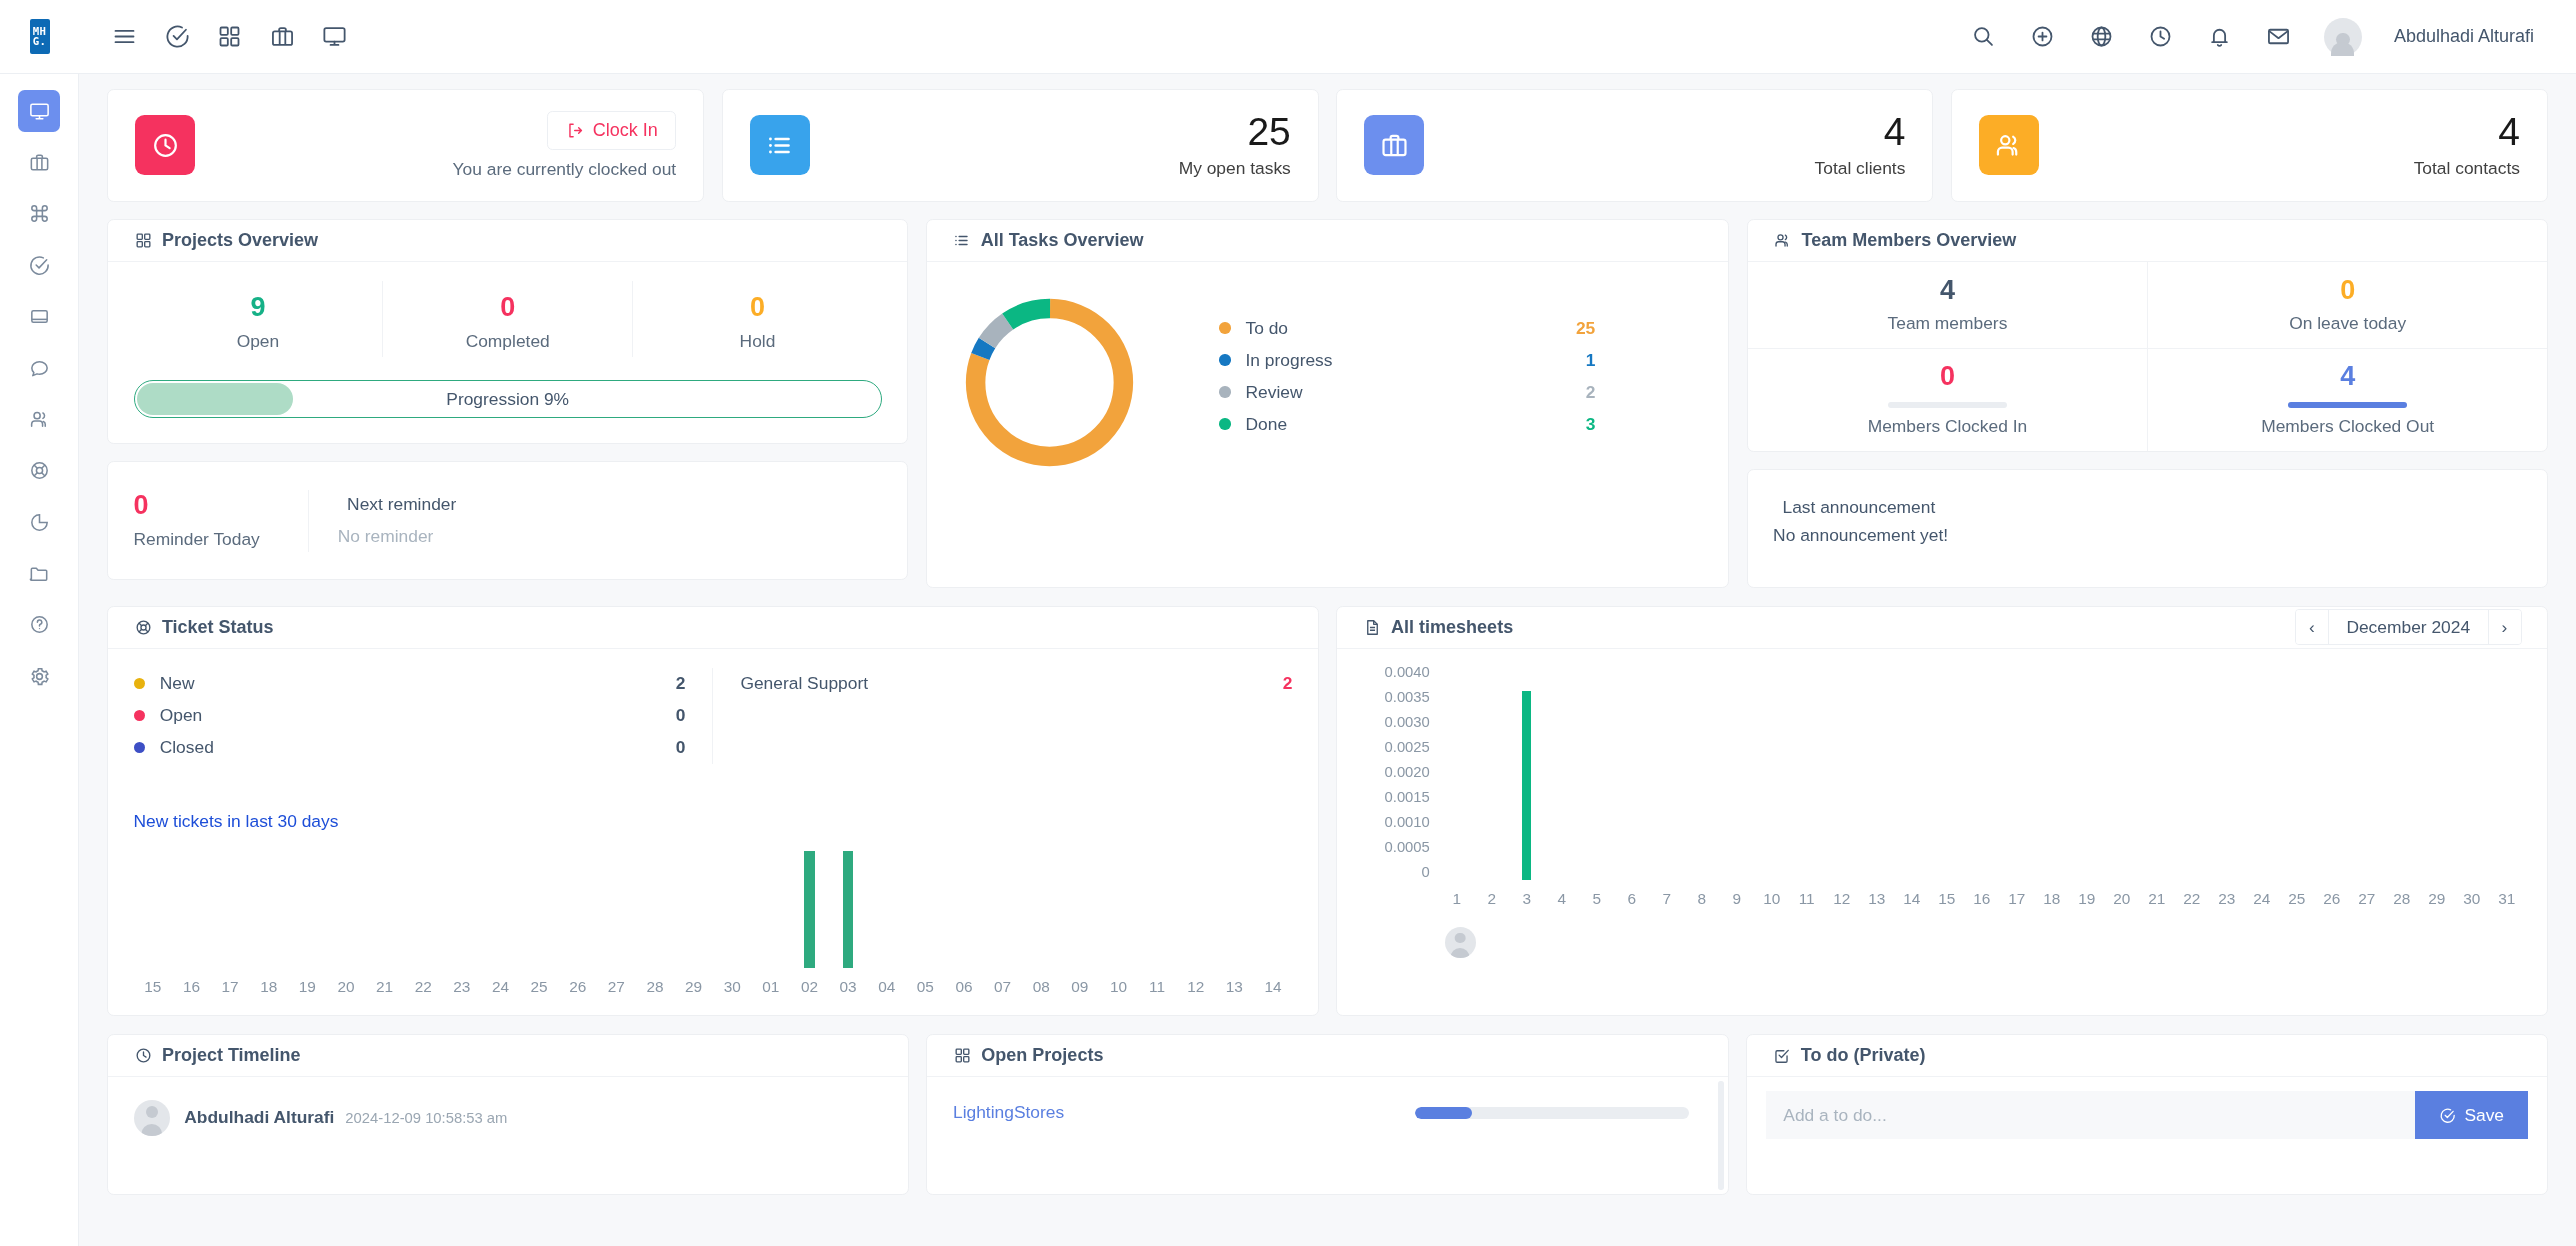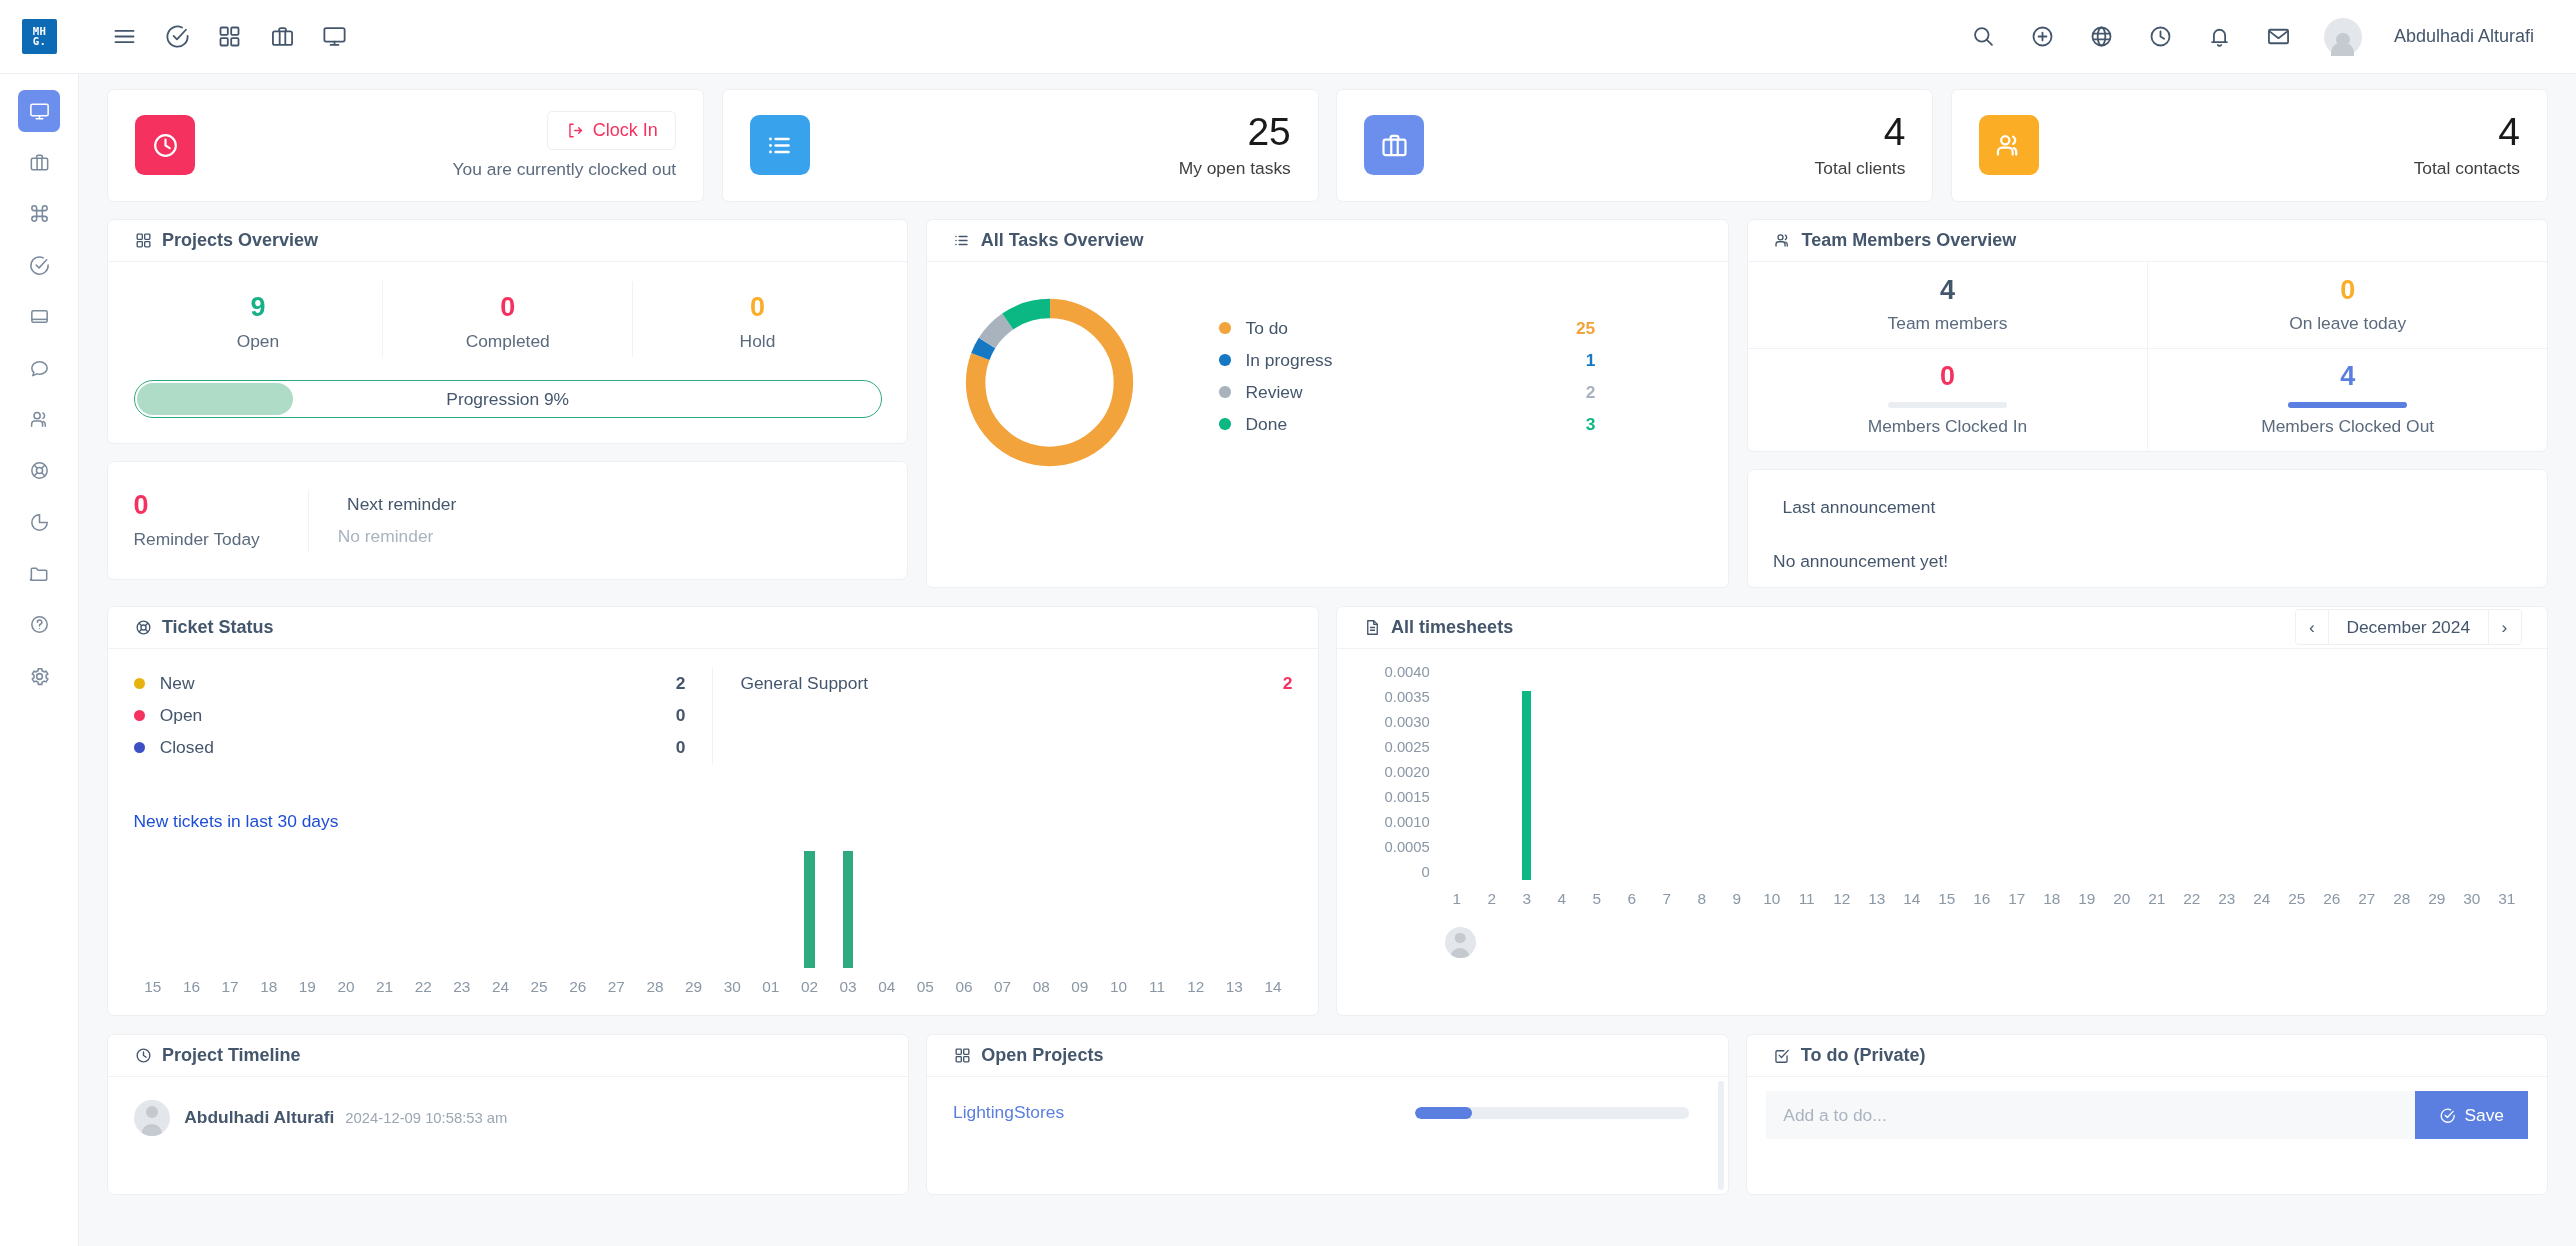--- a/index.html
+++ b/index.html
@@ -13,21 +13,21 @@
   
   .topbar {
     position: absolute; top: 0; left: 0; right: 0; height: 74px;
     background: #ffffff; display: flex; align-items: center;
     border-bottom: 0.7px solid #eceff3; z-index: 20;
   }
   .brand {
     width: 79px; display: flex; align-items: center; justify-content: center;
   }
   .brand-logo {
-    width: 35px; height: 35px; background: #0d6ab5; border-radius: 2px;
+    width: 20px; height: 35px; background: #0d6ab5; border-radius: 2px;
     display: flex; flex-direction: column; align-items: center; justify-content: center;
     color: #fff; font-family: "DejaVu Sans Mono", monospace; font-size: 10.7px;
     line-height: 10px; font-weight: 700; letter-spacing: 0.3px;
   }
   .top-icons { display: flex; align-items: center; gap: 25.5px; margin-left: 32px; }
   .ticon { width: 27px; height: 27px; color: #44566c; display: flex; align-items: center; justify-content: center; cursor: pointer; }
   .ticon svg { width: 100%; height: 100%; }
   .top-right { margin-left: auto; display: flex; align-items: center; gap: 32px; padding-right: 42px; }
   .avatar-top {
     width: 38px; height: 38px; border-radius: 50%; background: #e3e6ea;
@@ -531,21 +531,21 @@
       </div>
 
       <div class="card" style="height:119px; padding:27px 25.5px;">
         <div style="display:flex; align-items:center; gap:9.4px;">
           <span class="hicon"><svg viewBox="0 0 24 24" fill="none" stroke="currentColor" stroke-width="1.7" stroke-linecap="round">
                 <rect x="9.6" y="3.5" width="4.8" height="9.5" rx="2.4"></rect>
                 <path d="M6.5 11.5a5.5 5.5 0 0 0 11 0M12 17v3.5M9.5 20.5h5"></path>
               </svg></span>
           <span style="font-size:17.4px;">Last announcement</span>
         </div>
-        <div style="font-size:17.4px; margin-top:33px;">No announcement yet!</div>
+        <div style="font-size:17.4px; margin-top:7px;">No announcement yet!</div>
       </div>
     </div>
   </div>
 
   <div class="row" style="margin-bottom:17.4px;">
 
     <div class="card" style="flex:1;">
       <div class="phead">
         <span class="hicon">
             <svg viewBox="0 0 24 24" fill="none" stroke="currentColor" stroke-width="1.7">

